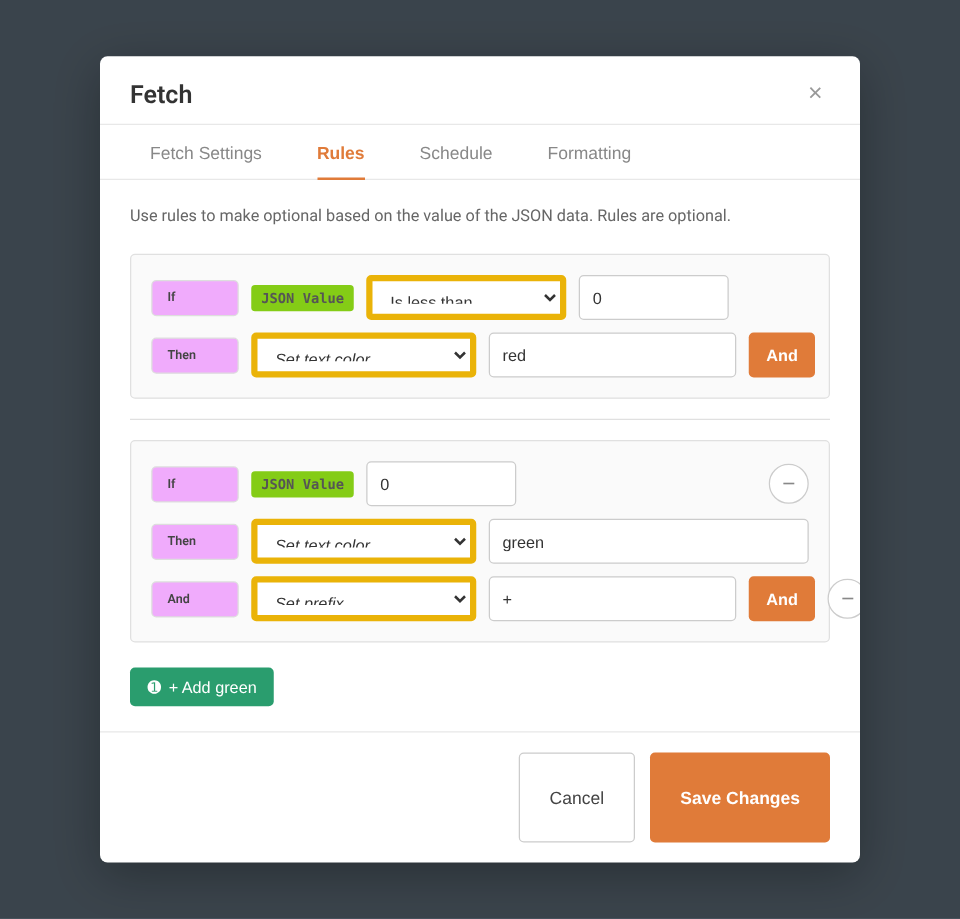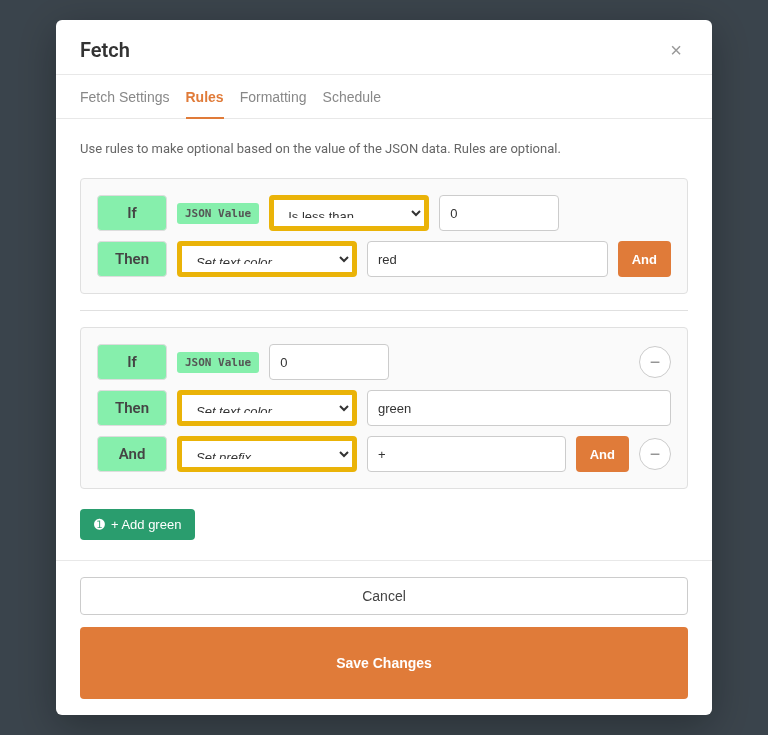--- a/index.html
+++ b/index.html
@@ -18,21 +18,21 @@
       position: fixed;
       top: 0; left: 0; right: 0; bottom: 0;
       background: rgba(0,0,0,0.45);
       display: flex;
       align-items: center;
       justify-content: center;
     }
     .modal {
       background: #fff;
       border-radius: 6px;
-      width: 656px;
+      width: 608px;
       max-height: 700px;
       box-shadow: 0 10px 40px rgba(0,0,0,0.3);
       display: flex;
       flex-direction: column;
       overflow: hidden;
     }
     .modal-header {
       display: flex;
       align-items: center;
       justify-content: space-between;
@@ -48,23 +48,23 @@
       background: none;
       border: none;
       font-size: 20px;
       color: #999;
       cursor: pointer;
       padding: 2px 6px;
       line-height: 1;
     }
     .tabs {
       display: flex;
-      padding: 0 24px;
+      padding: 0 40px;
       border-bottom: 1px solid #e8e8e8;
-      gap: 16px;
+      gap: 44px;
     }
     .tab {
       padding: 14px 0 12px 0;
       font-size: 14px;
       color: #888;
       cursor: pointer;
       border-bottom: 2px solid transparent;
       margin-bottom: -1px;
       background: none;
       border-top: none;
@@ -97,31 +97,30 @@
     .rule-row {
       display: flex;
       align-items: center;
       gap: 10px;
       margin-bottom: 10px;
     }
     .rule-row:last-child { margin-bottom: 0; }
     .rule-label {
       min-width: 70px;
       padding: 8px 12px;
-      background: #86efac;
+      background: #f0abfc;
       border: 1px solid #ddd;
       border-radius: 4px;
-      font-size: 15px;
+      font-size: 10px;
       font-weight: 600;
       color: #444;
-      text-align: center;
     }
     .badge {
       padding: 4px 8px;
-      background: #86efac;
+      background: #84cc16;
       border-radius: 3px;
       font-size: 11px;
       font-weight: 600;
       color: #555;
       font-family: monospace;
       white-space: nowrap;
     }
     .rule-select {
       padding: 8px 28px 8px 10px;
       border: 5px solid #eab308;
@@ -187,21 +186,20 @@
       font-weight: 500;
       cursor: pointer;
       margin-top: 4px;
     }
     .modal-footer {
       display: flex;
       justify-content: flex-end;
       gap: 12px;
       padding: 16px 24px;
       border-top: 1px solid #e8e8e8;
-      flex-direction: column;
     }
     .btn-cancel {
       padding: 10px 24px;
       background: #fff;
       border: 1px solid #ccc;
       border-radius: 4px;
       font-size: 14px;
       color: #444;
       cursor: pointer;
     }
@@ -235,22 +233,22 @@
   <div class="modal">
 
     <div class="modal-header">
       <span class="modal-title">Fetch</span>
       <button class="close-btn">×</button>
     </div>
 
     <div class="tabs">
       <button class="tab">Fetch Settings</button>
       <button class="tab active">Rules</button>
+      <button class="tab">Schedule</button>
       <button class="tab">Formatting</button>
-      <button class="tab">Schedule</button>
     </div>
 
     <div class="modal-body">
       <p class="description">Use rules to make optional based on the value of the JSON data. Rules are optional.</p>
 
       
       <div class="rule-block">
 
         <div class="rule-row">
           <span class="rule-label">If</span>

